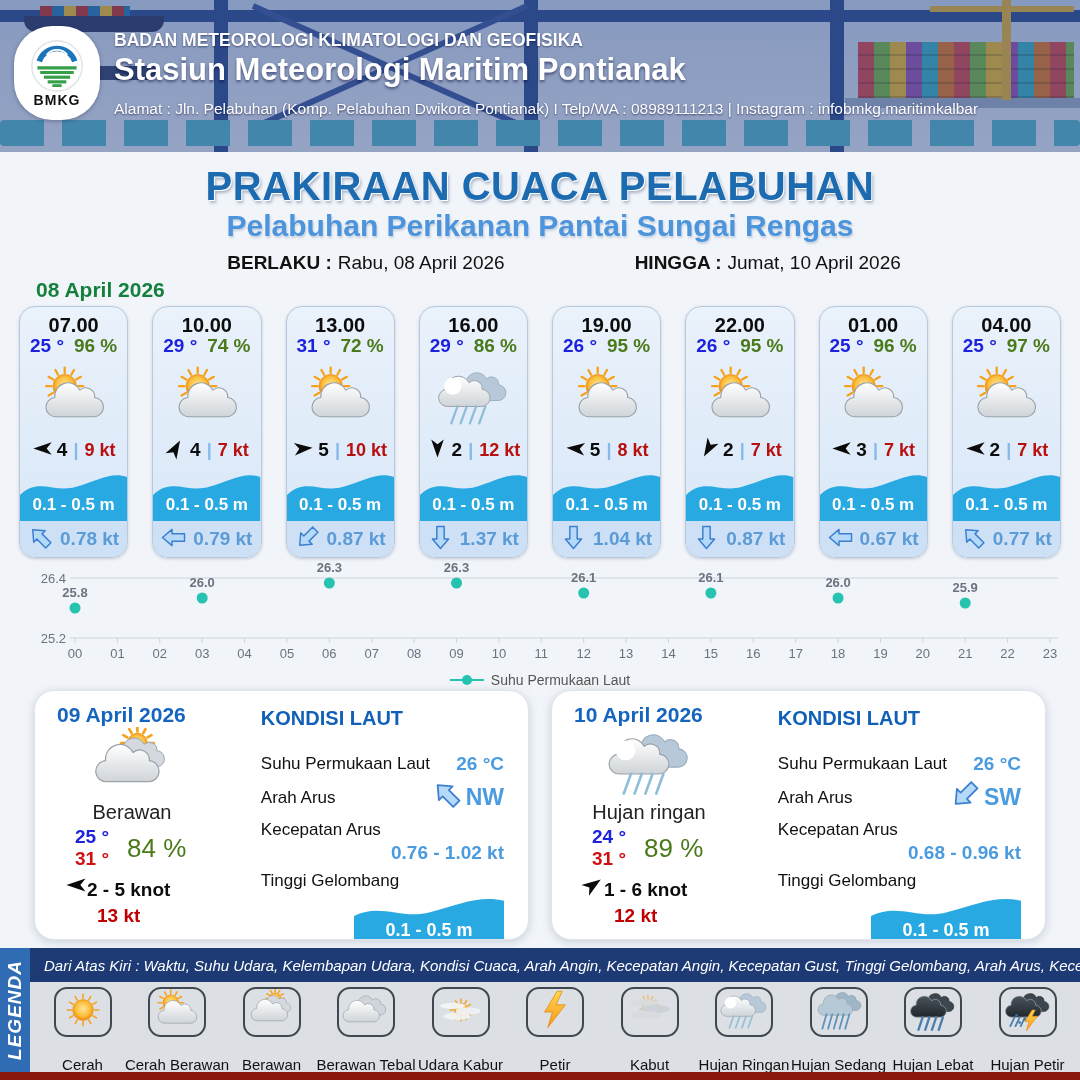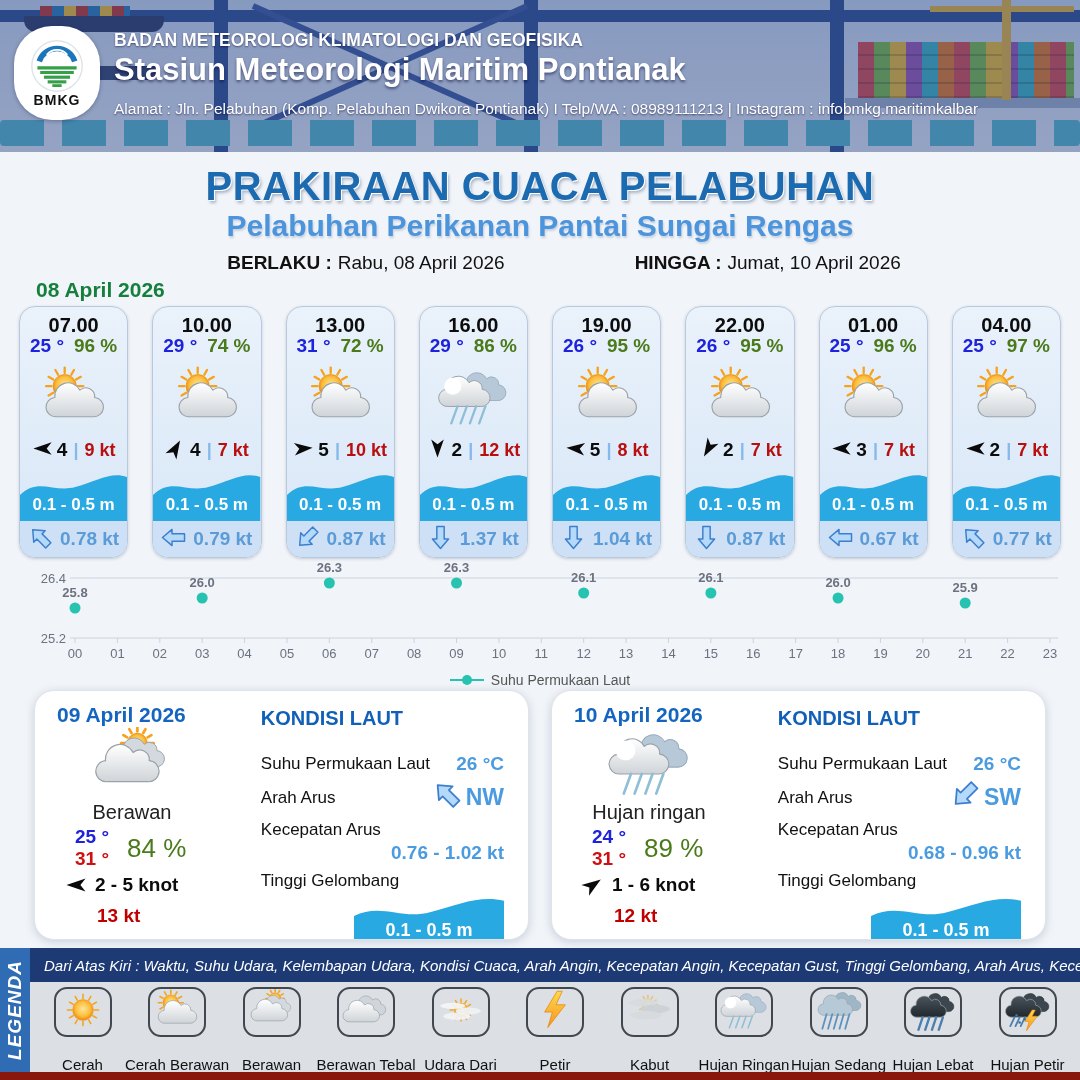--- a/index.html
+++ b/index.html
@@ -81,21 +81,21 @@
   .dcard{flex:1;background:#fff;border:1px solid #e0e4ea;border-radius:20px;
     box-shadow:0 2px 8px rgba(140,155,180,.4);display:flex;overflow:hidden;}
   .d-left{width:45%;padding:12px 0 0 22px;}
   .d-date{font-size:21px;font-weight:bold;color:#1565c0;}
   .d-iconbox{width:150px;text-align:center;}
   .d-cond{font-size:20px;color:#222;margin-top:-2px;}
   .d-trow{display:flex;align-items:center;gap:18px;margin:2px 0 2px 18px;}
   .d-tmin{color:#1d22dd;font-weight:bold;font-size:19px;line-height:22px;}
   .d-tmax{color:#d01010;font-weight:bold;font-size:19px;line-height:22px;}
   .d-hum{color:#4a7a1a;font-weight:normal;font-size:26px;}
-  .d-wind{display:flex;align-items:flex-start;gap:8px;margin:4px 0 0 8px;font-size:19px;font-weight:bold;color:#0c0c0c;}
+  .d-wind{display:flex;align-items:flex-end;margin:4px 0 0 8px;font-size:19px;font-weight:bold;color:#0c0c0c;}
   .d-gust{color:#c00000;font-weight:bold;font-size:19px;margin:4px 0 0 40px;}
   .d-right{flex:1;padding:16px 24px 0 4px;}
   .sea-title{font-size:20px;font-weight:bold;color:#1160b8;margin-bottom:23px;}
   .sea-row{display:flex;justify-content:space-between;align-items:center;font-size:17px;color:#111;margin-top:7px;}
   .sea-val{color:#4a9be0;font-weight:bold;font-size:19px;}
   .sea-dir{display:flex;align-items:center;gap:4px;color:#4a9be0;font-weight:bold;font-size:23px;}
   .sea-speed-line{text-align:right;color:#4a9be0;font-weight:bold;font-size:19px;margin-top:2px;}
   .sea-wave{display:flex;justify-content:flex-end;margin-top:0px;position:relative;}
   .wavebadge{position:relative;width:150px;height:56px;}
   .wavebadge svg{display:block;width:150px;height:56px;}
@@ -1170,21 +1170,21 @@
                   <line x1="57.5" y1="27.0" x2="60.5" y2="21.8"></line>
                   <line x1="63.0" y1="32.5" x2="68.2" y2="29.5"></line>
                 </g>
                 <circle cx="50" cy="40" r="13" fill="url(#sunG)" stroke="#ef9410" stroke-width="1"></circle>
               </g>
               <ellipse cx="34" cy="32" rx="24" ry="6" fill="#f2f4f5" opacity=".95"></ellipse>
               <ellipse cx="64" cy="42" rx="24" ry="7" fill="#eef1f3" opacity=".95"></ellipse>
               <ellipse cx="42" cy="52" rx="26" ry="7" fill="#f2f4f5" opacity=".9"></ellipse>
             </svg></span>
         </div>
-        <div class="l-label">Udara Dari</div>
+        <div class="l-label">Udara Kabur</div>
       </div>
       <div class="l-item">
         <div class="l-tile">
           <span><svg width="52" height="42" viewBox="0 0 100 80">
               <defs>
  <radialGradient id="sunG" cx="50%" cy="45%">
                   <stop offset="0%" stop-color="#ffe49a"></stop>
                   <stop offset="70%" stop-color="#fbbf3a"></stop>
                   <stop offset="100%" stop-color="#f2921a"></stop>
                 </radialGradient>

